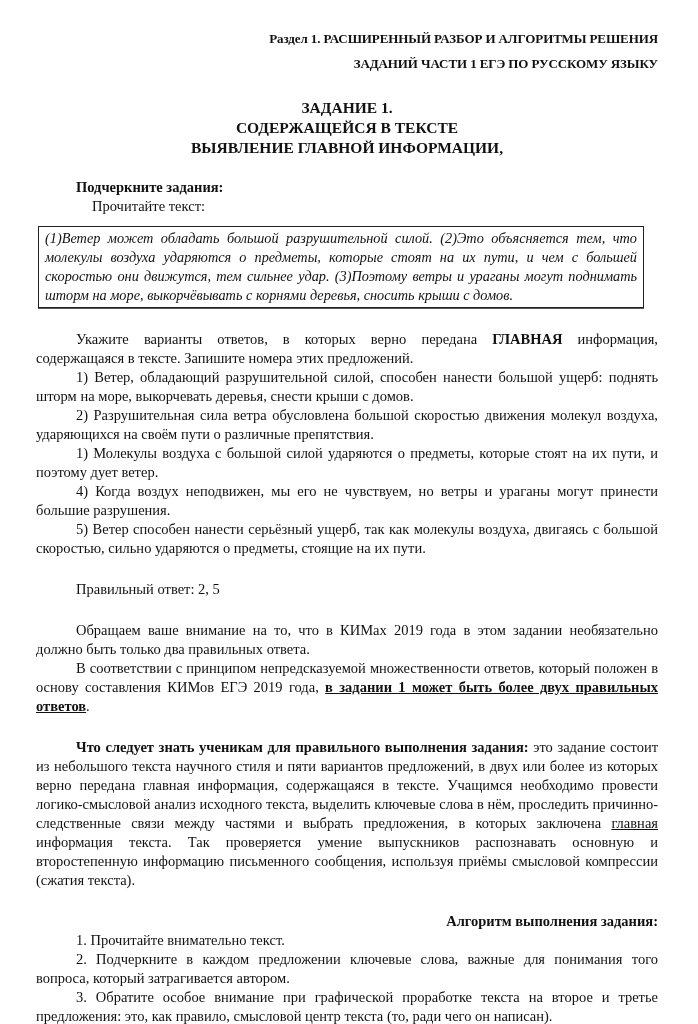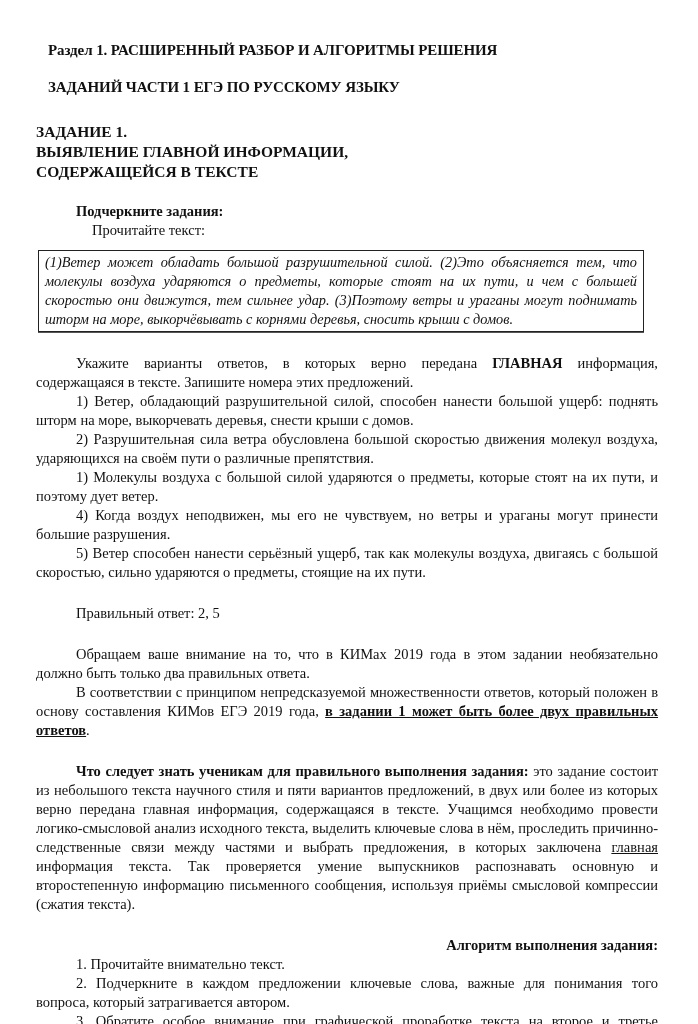--- a/index.html
+++ b/index.html
@@ -15,29 +15,29 @@
       font-family: "Liberation Serif", serif;
       color: #111111;
     }
     .page {
       position: absolute;
       left: 36px;
       top: 26px;
       width: 622px;
     }
     .section-title {
-      text-align: left;
+      text-align: right;
       font-weight: bold;
-      font-size: 15px;
+      font-size: 13px;
       line-height: 25px;
-      margin: 12px;
+      margin: 0;
       letter-spacing: -0.1px;
     }
     .task-title {
-      text-align: left;
+      text-align: center;
       font-weight: bold;
       font-size: 15.5px;
       line-height: 20px;
       margin: 22px 0 0 0;
     }
     .subhead {
       font-weight: bold;
       font-size: 14.5px;
       line-height: 19px;
       margin: 20px 0 0 40px;
@@ -76,22 +76,22 @@
 
 <div class="page">
 
   <div>
     <div class="section-title">Раздел 1. РАСШИРЕННЫЙ РАЗБОР И АЛГОРИТМЫ РЕШЕНИЯ</div>
     <div class="section-title">ЗАДАНИЙ ЧАСТИ 1 ЕГЭ ПО РУССКОМУ ЯЗЫКУ</div>
   </div>
 
   <div class="task-title">
     <div>ЗАДАНИЕ 1.</div>
+    <div>СОДЕРЖАЩЕЙСЯ В ТЕКСТЕ</div>
     <div>ВЫЯВЛЕНИЕ ГЛАВНОЙ ИНФОРМАЦИИ,</div>
-    <div>СОДЕРЖАЩЕЙСЯ В ТЕКСТЕ</div>
   </div>
 
   <div class="subhead">Подчеркните задания:</div>
   <div class="line-indent">Прочитайте текст:</div>
 
   <div class="quote-box">(1)Ветер может обладать большой разрушительной силой. (2)Это объясняется тем, что молекулы воздуха ударяются о предметы, которые стоят на их пути, и чем с большей скоростью они движутся, тем сильнее удар. (3)Поэтому ветры и ураганы могут поднимать шторм на море, выкорчёвывать с корнями деревья, сносить крыши с домов.</div>
 
   <p class="body gap-top-big"><span>Укажите варианты ответов, в которых верно передана </span><b>ГЛАВНАЯ</b><span> информация, содержащаяся в тексте. Запишите номера этих предложений.</span></p>
 
   <div>

